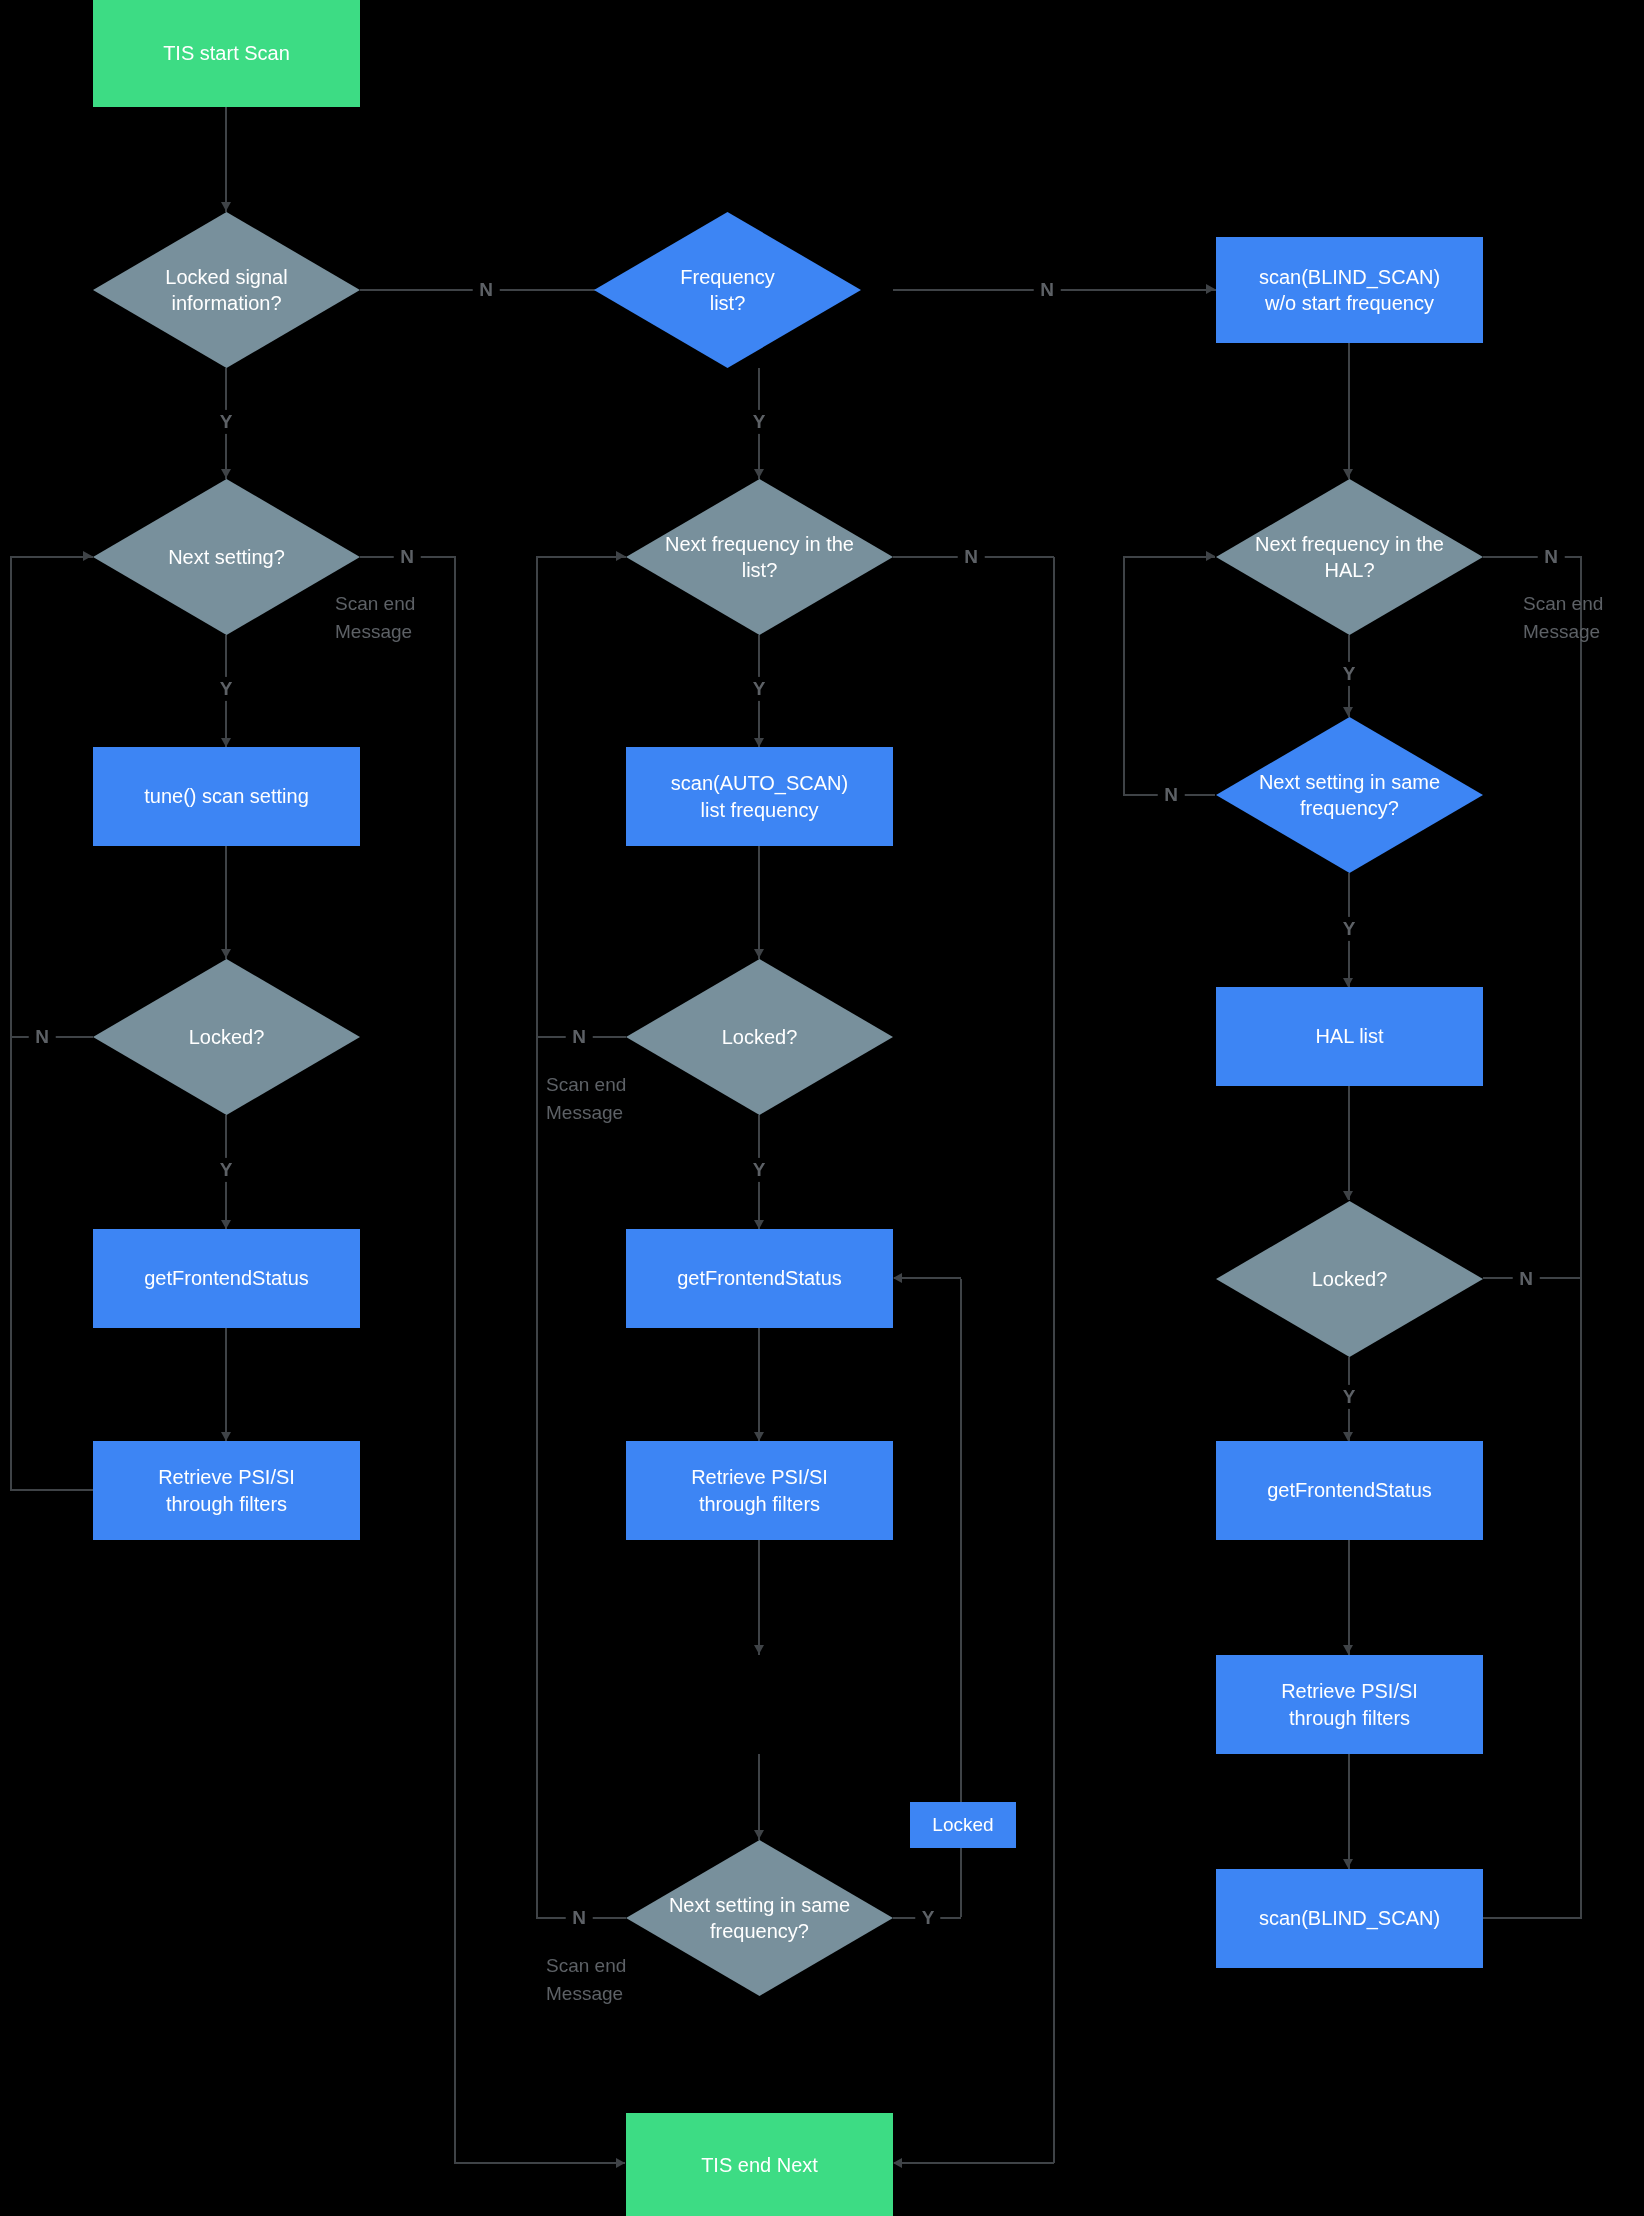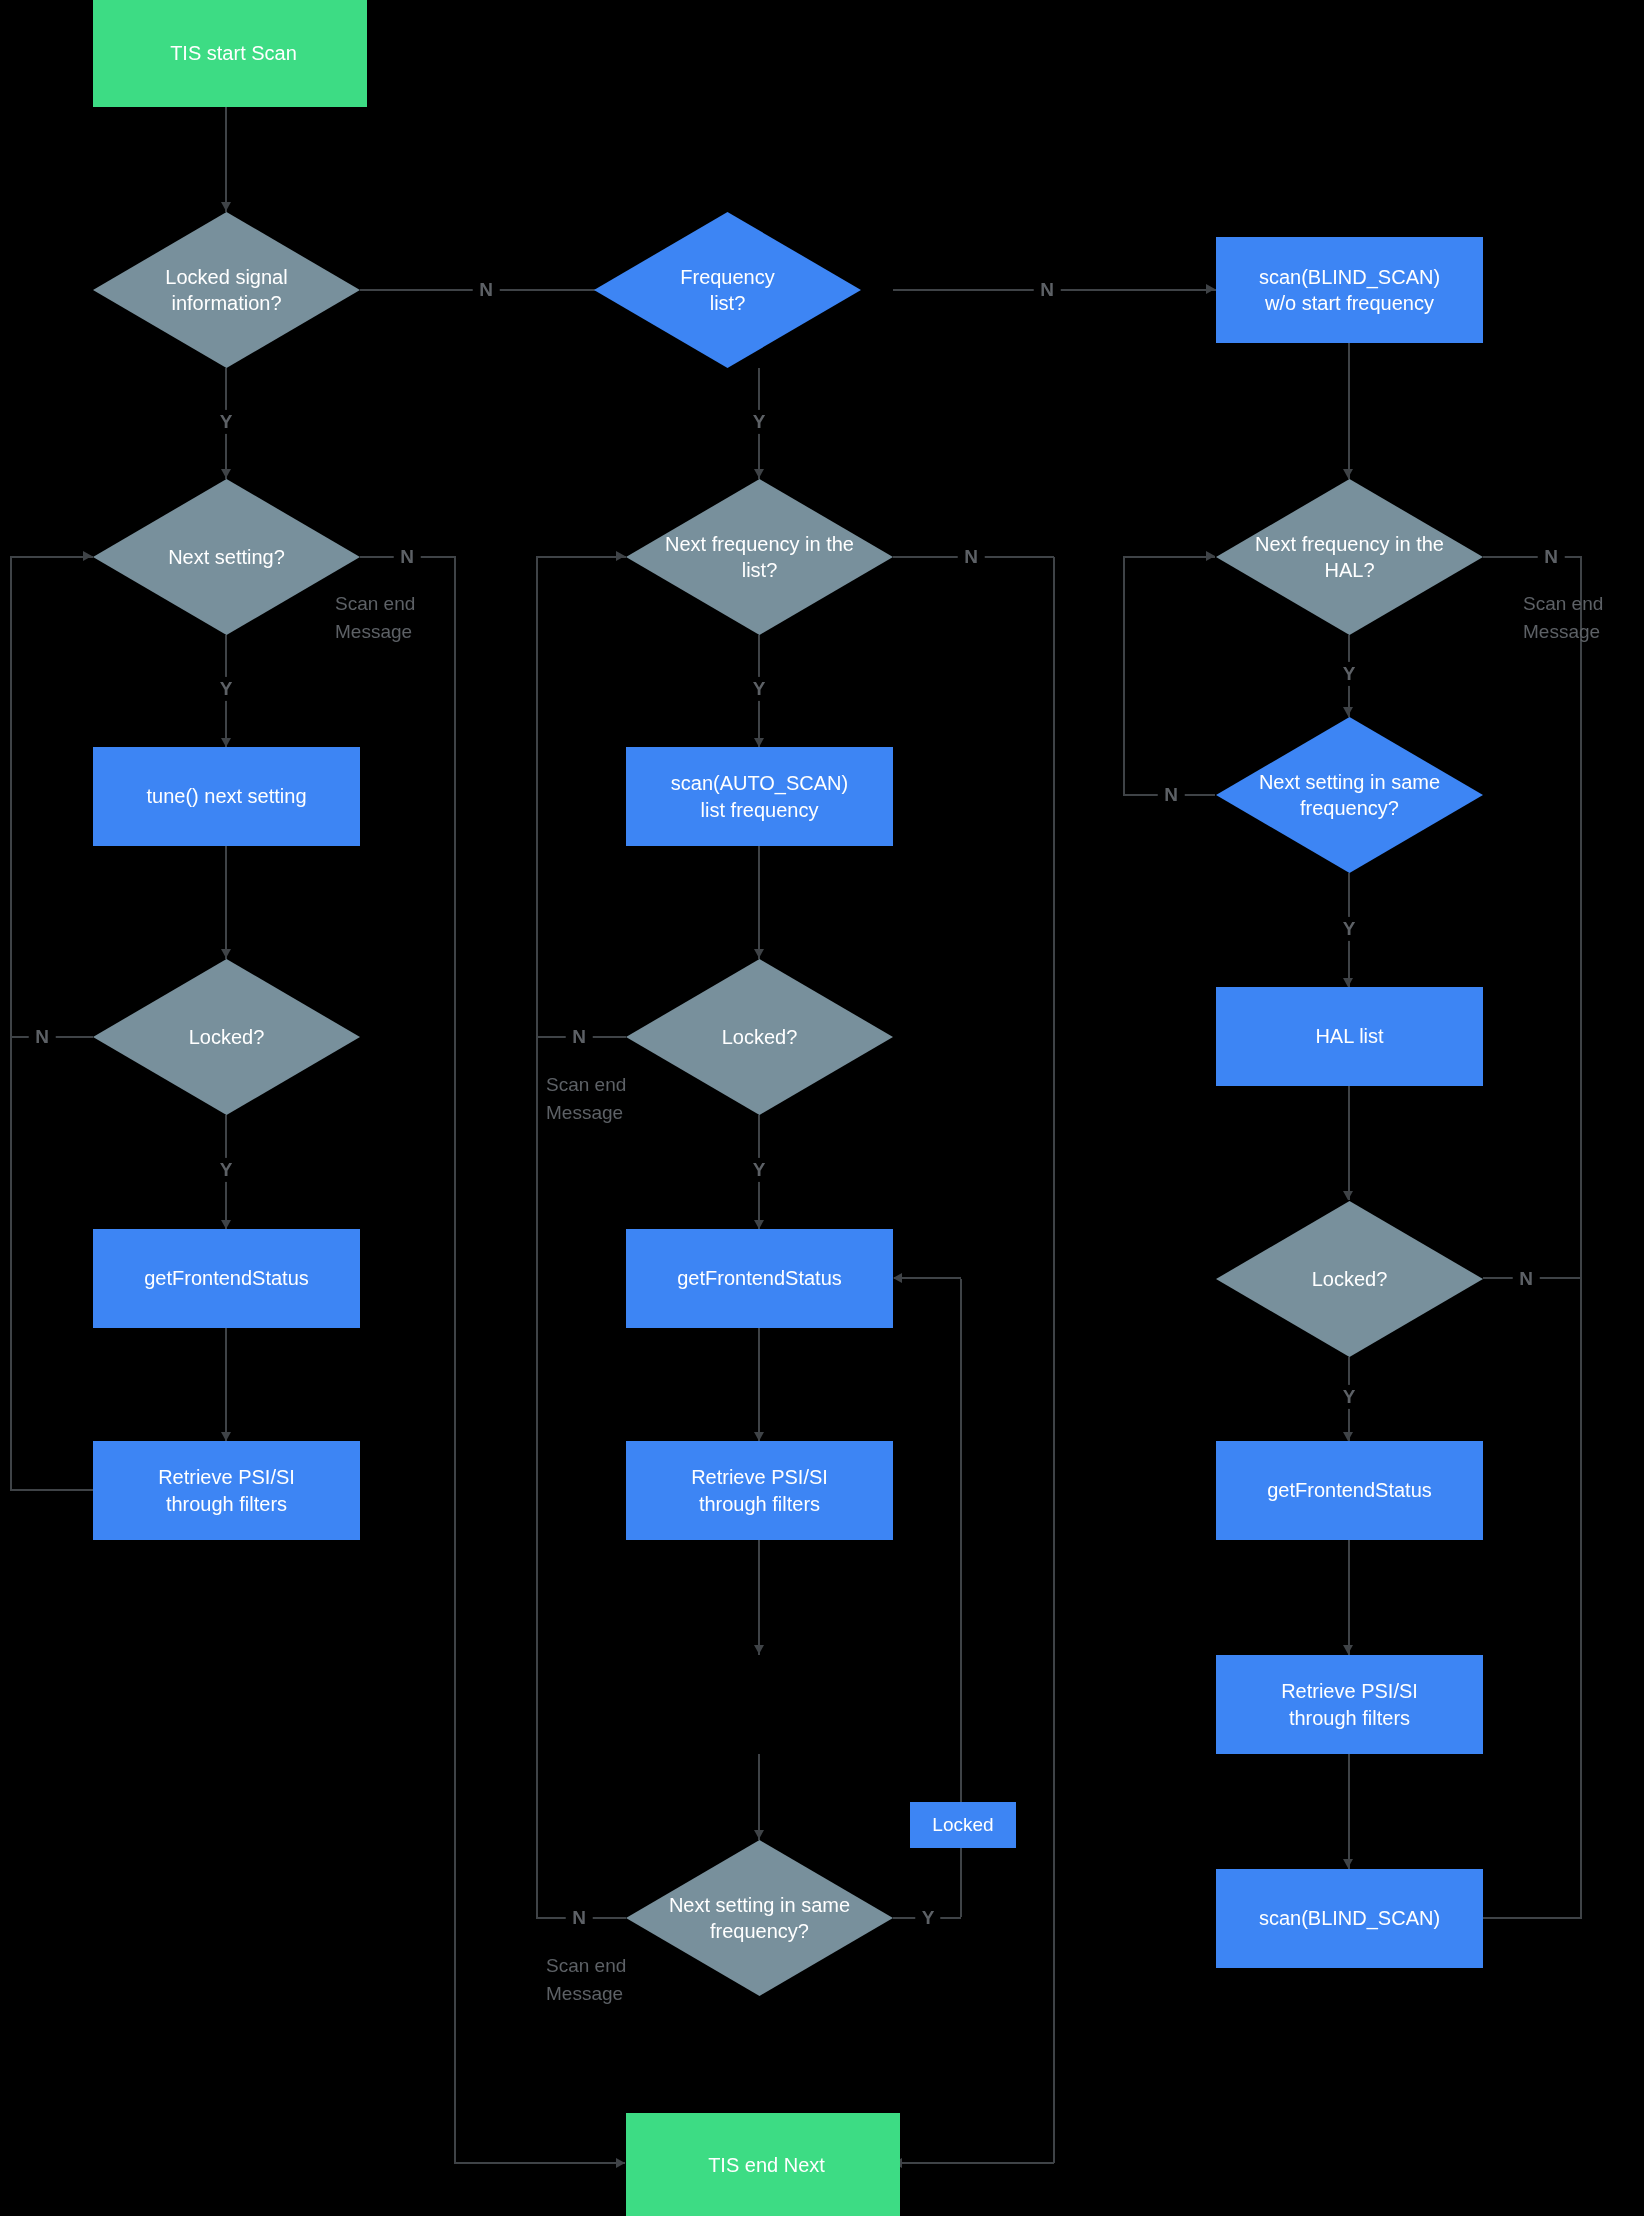--- a/index.html
+++ b/index.html
@@ -4,21 +4,21 @@
 <style>
   :root{
     --bg:#000000; --green:#3ddc84; --blue:#3d85f4; --gray_blue:#78909c;
     --line:#3f4347; --label:#5d6166; --node_text:#ffffff;
   }
   html,body{margin:0;padding:0;background:var(--bg);}
   body{font-family:"Liberation Sans", sans-serif;}
   #diagram{position:relative;width:1645px;height:2216px;background:var(--bg);overflow:hidden;}
   .node{position:absolute;display:flex;align-items:center;justify-content:center;
         text-align:center;color:var(--node_text);font-size:20px;line-height:1.32;}
-  .rect-green{background:var(--green);padding-left:7px;}
+  .rect-green{background:var(--green);}
   .rect-blue{background:var(--blue);}
   .diamond{clip-path:polygon(50% 0,100% 50%,50% 100%,0 50%);padding:0 37px;box-sizing:border-box;}
   .diamond-gray{background:var(--gray_blue);}
   .diamond-blue{background:var(--blue);}
   .hl,.vl{position:absolute;background:var(--line);}
   .hl{height:1.6px;}
   .vl{width:1.6px;}
   .arr{position:absolute;width:0;height:0;}
   .arr.down{border-left:5.9px solid transparent;border-right:5.9px solid transparent;border-top:9.6px solid var(--line);}
   .arr.right{border-top:5.9px solid transparent;border-bottom:5.9px solid transparent;border-left:9.6px solid var(--line);}
@@ -139,21 +139,21 @@
   <div class="node rect-green" style="left:93px;top:0;width:267px;height:107px">
     <span>TIS start Scan</span>
   </div>
   <div class="node diamond diamond-gray" style="left:93px;top:212px;width:267px;height:156px">
     <span>Locked signal information?</span>
   </div>
   <div class="node diamond diamond-gray" style="left:93px;top:479px;width:267px;height:156px">
     <span>Next setting?</span>
   </div>
   <div class="node rect-blue" style="left:93px;top:747px;width:267px;height:99px">
-    <span>tune() next setting</span>
+    <span>tune() scan setting</span>
   </div>
   <div class="node diamond diamond-gray" style="left:93px;top:959px;width:267px;height:156px">
     <span>Locked?</span>
   </div>
   <div class="node rect-blue" style="left:93px;top:1229px;width:267px;height:99px">
     <span>getFrontendStatus</span>
   </div>
   <div class="node rect-blue" style="left:93px;top:1441px;width:267px;height:99px">
     <span style="max-width:182px">Retrieve PSI/SI through filters</span>
   </div>

